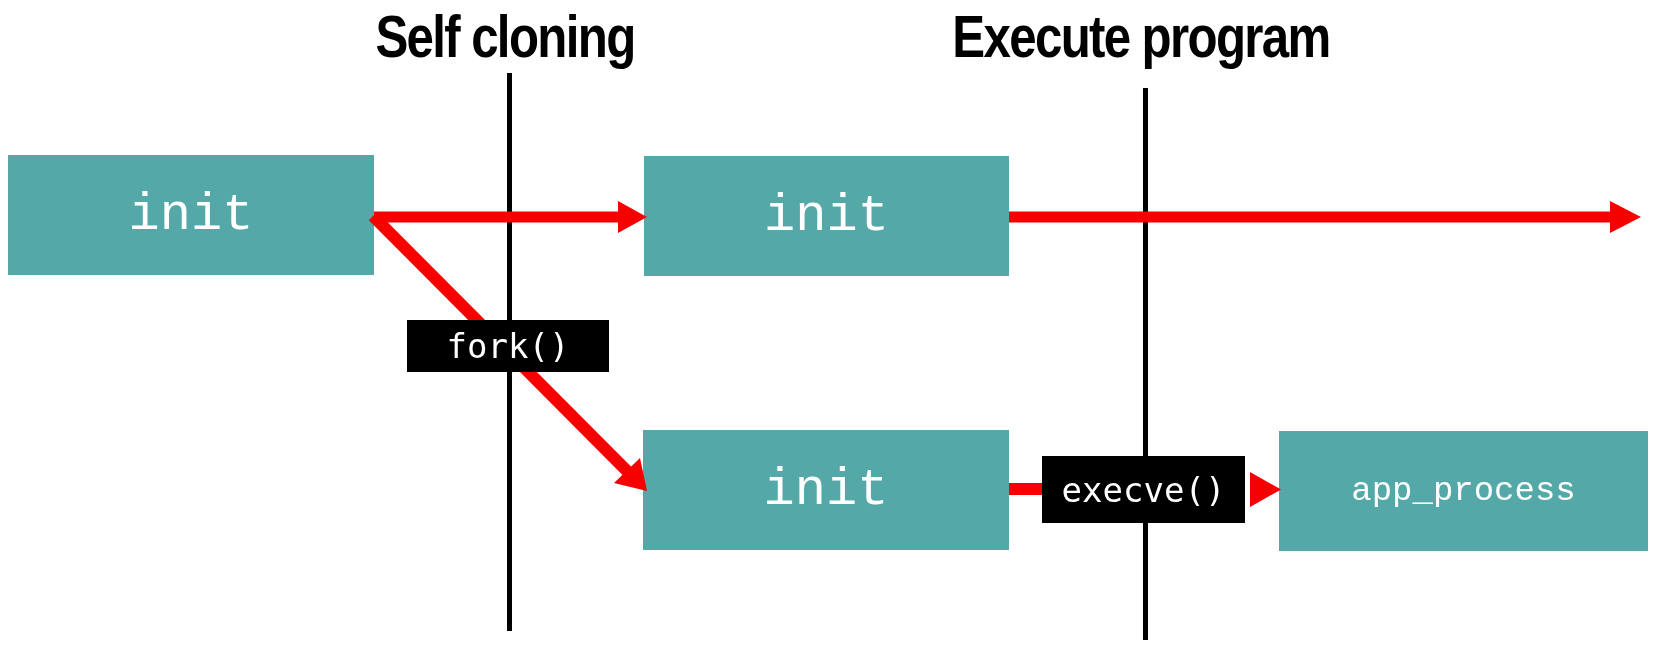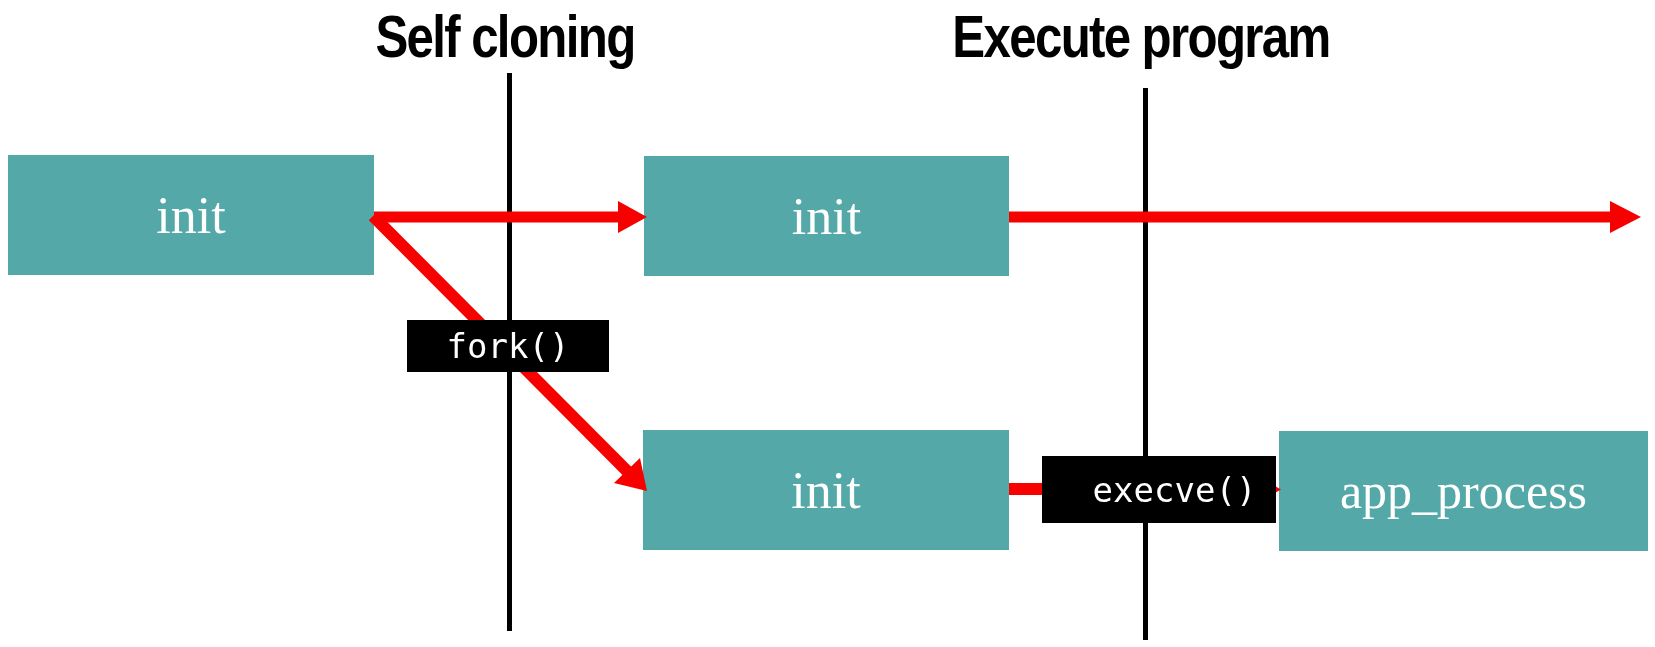--- a/index.html
+++ b/index.html
@@ -43,47 +43,47 @@
 
   .process-box {
     position: absolute;
     background: var(--process-fill, #54a8a8);
     display: flex;
     align-items: center;
     justify-content: center;
     z-index: 2;
   }
   .process-box .label {
-    font-family: Liberation Serif, serif;
+    font-family: Liberation Mono, monospace;
     font-size: 52px;
     color: var(--process-text, #ffffff);
     white-space: nowrap;
   }
   .box-init-parent { left: 8px;    top: 155px; width: 366px; height: 120px; }
   .box-init-child  { left: 644px;  top: 156px; width: 365px; height: 120px; }
   .box-init-forked { left: 643px;  top: 430px; width: 366px; height: 120px; }
   .box-app-process { left: 1279px; top: 431px; width: 369px; height: 120px; }
-  .box-app-process .label { font-size: 50px; }
+  .box-app-process .label { font-size: 34px; }
 
   .call-box {
     position: absolute;
     background: var(--call-fill, #000000);
     display: flex;
     align-items: center;
     justify-content: center;
     z-index: 4;
   }
   .call-box .label {
     font-family: "DejaVu Sans Mono", monospace;
     font-size: 34px;
     color: var(--call-text, #ffffff);
     white-space: nowrap;
   }
   .box-fork   { left: 407px;  top: 320px; width: 202px; height: 52px; }
-  .box-execve { left: 1042px; top: 456px; width: 203px; height: 67px; padding-left: 31px; }
+  .box-execve { left: 1042px; top: 456px; width: 203px; height: 67px; }
 </style>
 </head>
 <body>
 
 <div class="canvas">
 
   <div class="phase-heading heading-self-cloning">Self cloning</div>
   <div class="phase-heading heading-execute-program">Execute program</div>
 
   <svg class="overlay" viewBox="0 0 1655 647" xmlns="http://www.w3.org/2000/svg">

